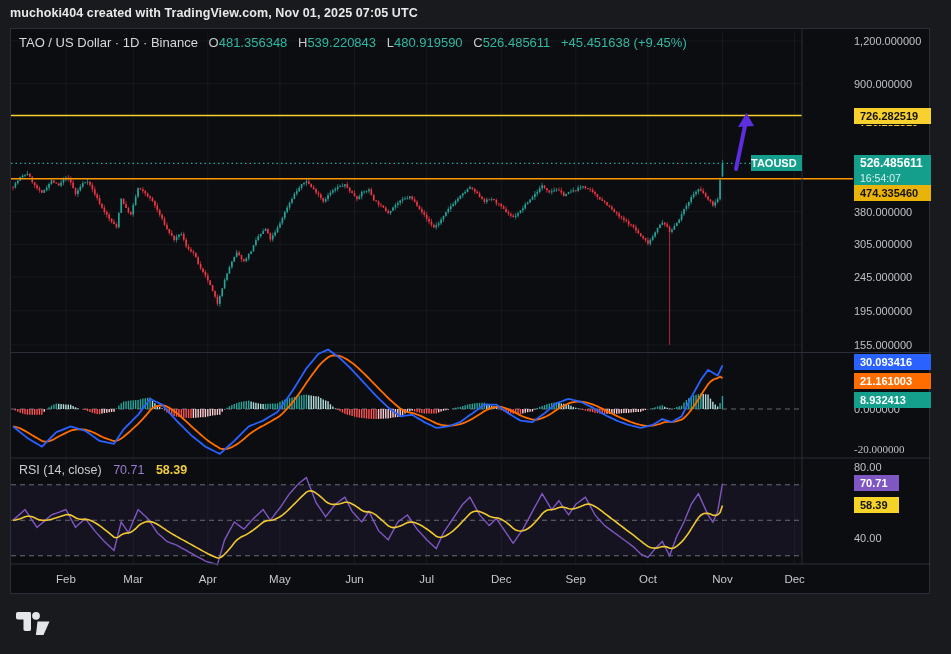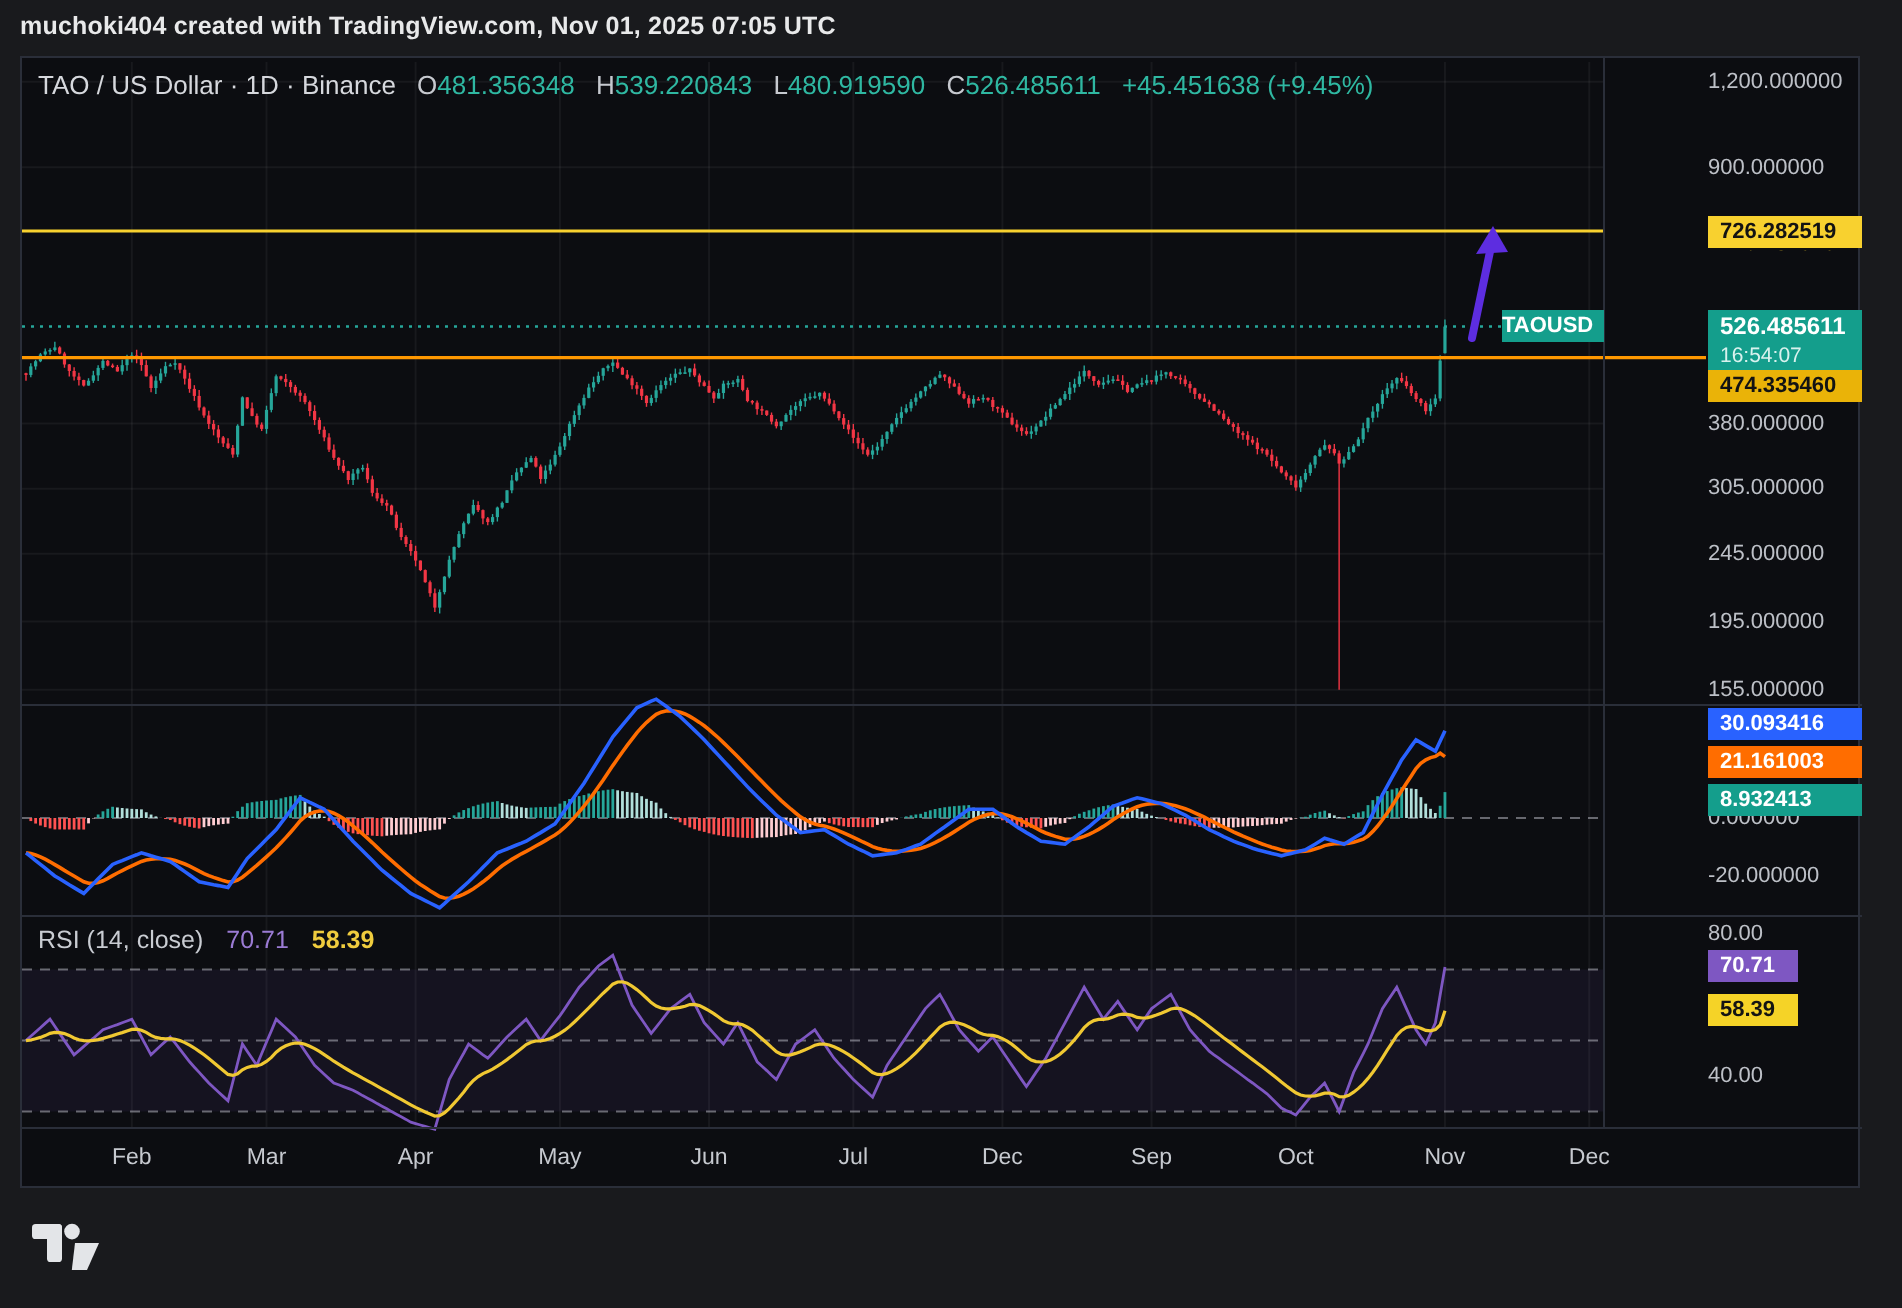--- a/index.html
+++ b/index.html
@@ -991,21 +991,21 @@
         <div class="month" style="left: 689.475px;">Nov</div>
         <div class="month" style="left: 761.625px;">Dec</div>
         <div class="tick" style="top: 5.92001px;">1,200.000000</div>
         <div class="tick" style="top: 48.6491px;">900.000000</div>
         <div class="tick" style="top: 176.714px;">380.000000</div>
         <div class="tick" style="top: 209.369px;">305.000000</div>
         <div class="tick" style="top: 241.905px;">245.000000</div>
         <div class="tick" style="top: 275.808px;">195.000000</div>
         <div class="tick" style="top: 309.907px;">155.000000</div>
         <div class="tick" style="top: 374px;">0.000000</div>
-        <div class="tick" style="top: 403px;">-20.000000</div>
+        <div class="tick" style="top: 414px; font-family: Liberation Serif, serif;">-20.000000</div>
         <div class="tick" style="top: 432px;">80.00</div>
         <div class="tick" style="top: 503px;">40.00</div>
         <div class="chip" style="top: 78.5019px; background: rgb(248, 209, 47); color: rgb(19, 19, 19);">726.282519</div>
         <div class="clipyellow" style="top: 95.5019px;">
           <span>726.282519</span>
         </div>
         <div class="chip" style="left: 740px; width: 51px; top: 125.786px; background: rgb(20, 158, 140); color: rgb(255, 255, 255); padding-left: 0px;">TAOUSD</div>
         <div class="chip" style="top: 125.786px; height: 17px; background: rgb(20, 158, 140); color: rgb(255, 255, 255); font-size: 12px;">526.485611</div>
         <div class="chip" style="top: 142.786px; height: 13px; background: rgb(20, 158, 140); color: rgb(217, 242, 238); font-size: 10.5px; font-weight: normal; padding-top: 0px;">16:54:07</div>
         <div class="chip" style="top: 156.286px; background: #eab308; color: rgb(19, 19, 19);">474.335460</div>

